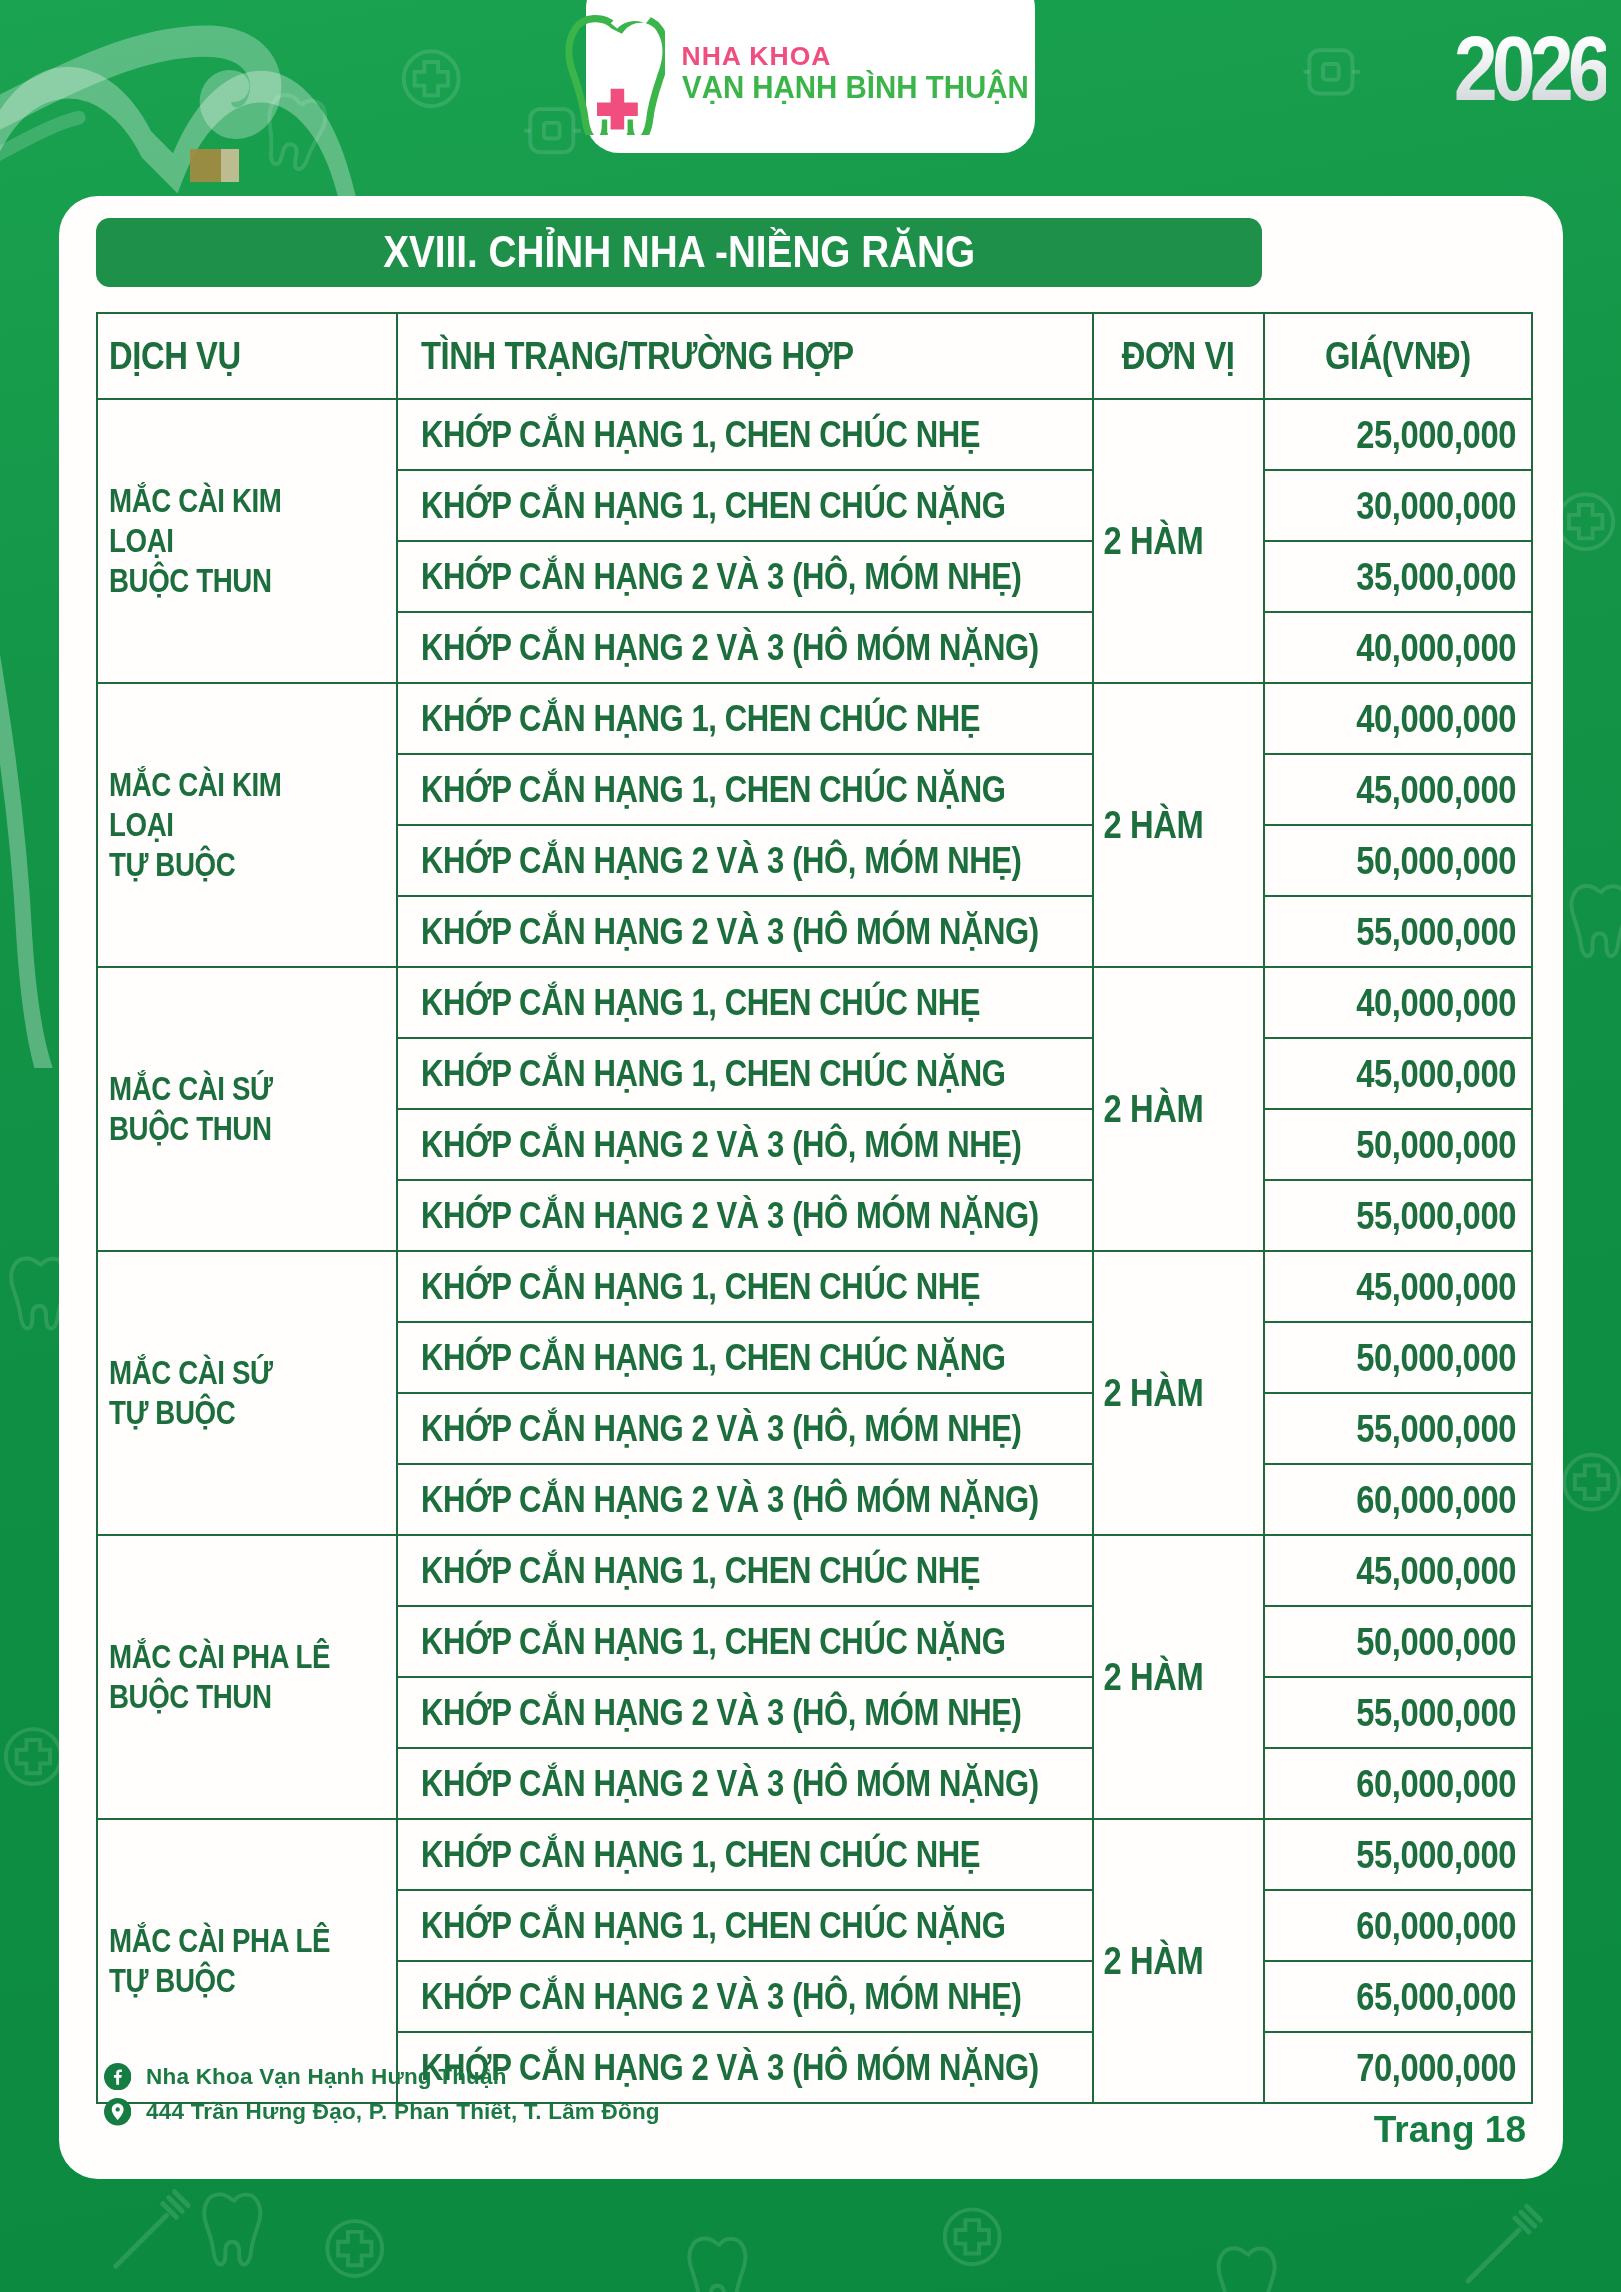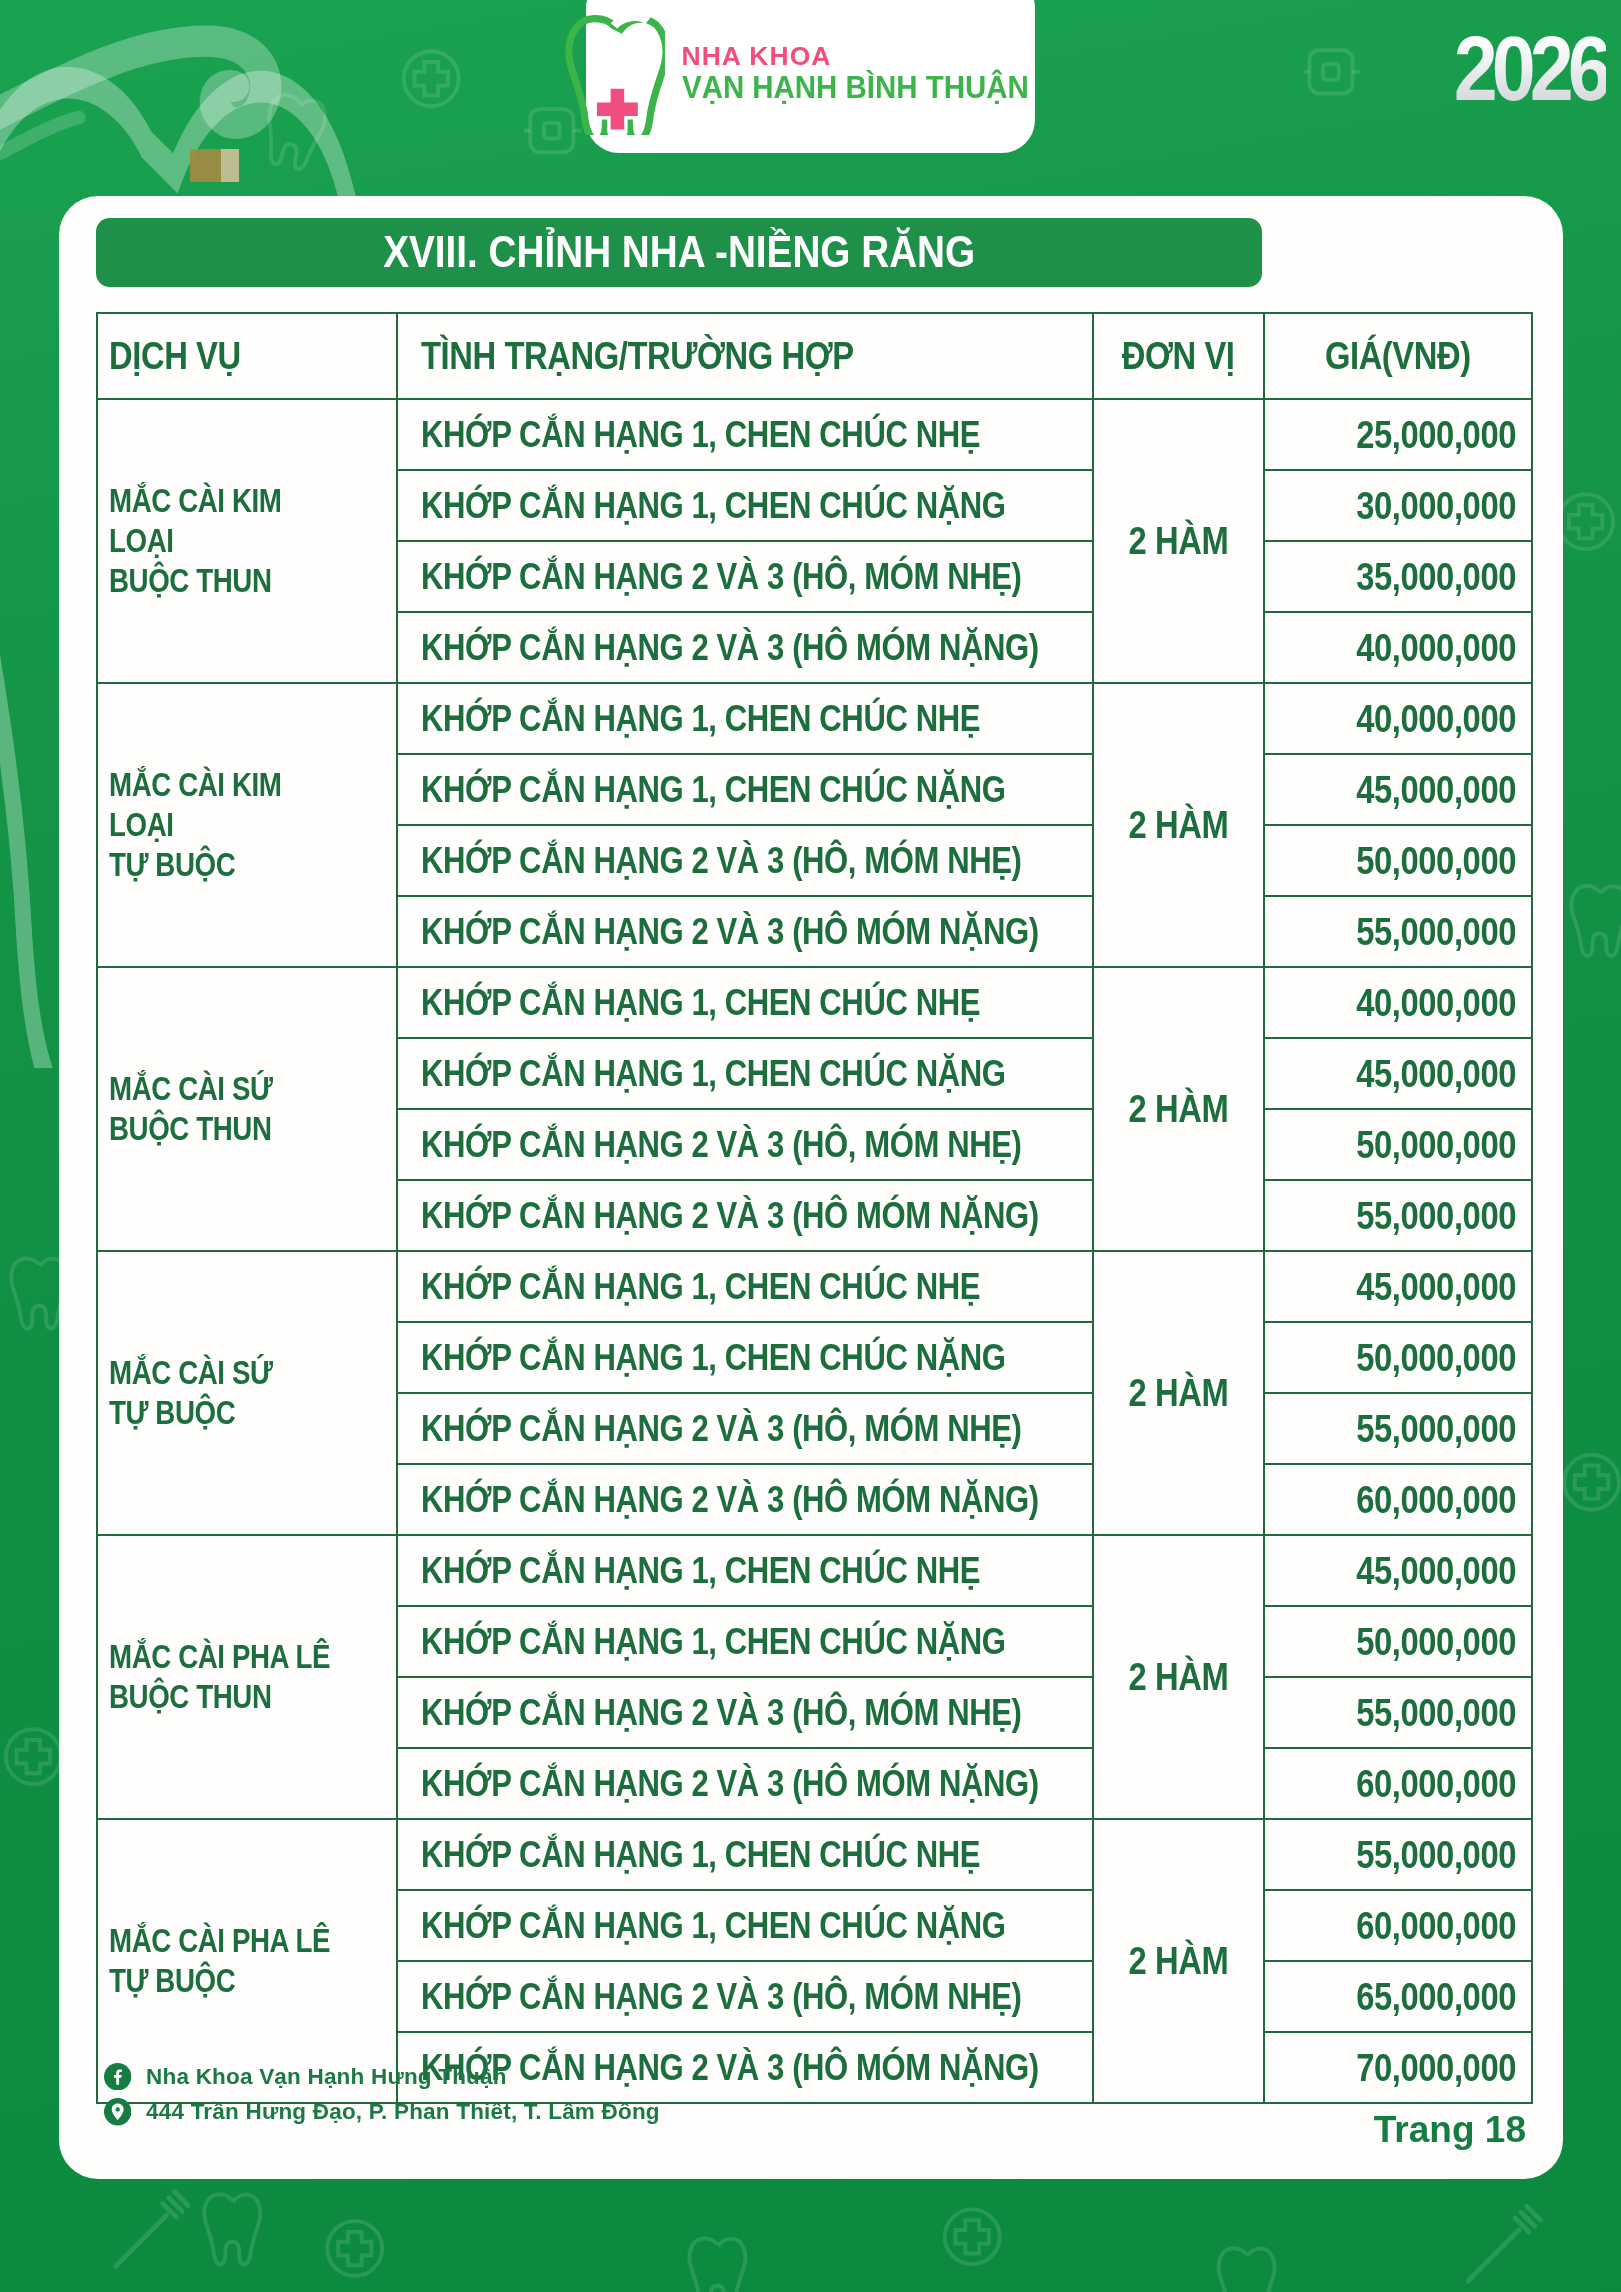--- a/index.html
+++ b/index.html
@@ -45,21 +45,21 @@
   .cnd{display:inline-block;transform:scaleX(.84);transform-origin:50% 50%;letter-spacing:-0.5px;
        white-space:nowrap;}
   .cnd.left{transform-origin:0 50%;}
   th .cnd{font-size:39px;}
   th.al,td.svc,td.cond-cell{text-align:left;}
   th.al.p1,td.svc{padding-left:11px;}
   th.al.p2,td.cond-cell{padding-left:23px;}
   td.cond-cell .cnd{font-size:37px;}
   td.price-cell{text-align:right;}
   td.price-cell .cnd{font-size:39px;}
-  td.unit-cell{text-align:center;border-radius:26px;}
+  td.unit-cell{text-align:left;border-radius:26px;}
   td.unit-cell .cnd{font-size:39px;}
   td.svc .cnd{font-size:33px;line-height:1.22;white-space:pre-line;}
 
   
   .contacts{position:absolute;left:45px;top:1867px;display:flex;flex-direction:column;gap:7.8px;}
   .contact-row{display:flex;align-items:center;gap:14.7px;}
   .cicon{width:27.4px;height:27.4px;flex:0 0 27.4px;}
   .contact-row span{color:#1b7a44;font-size:22.5px;font-weight:bold;letter-spacing:0.2px;}
   .page-num{position:absolute;right:37px;top:1913px;color:#157d42;font-size:37px;font-weight:bold;}
 </style>

